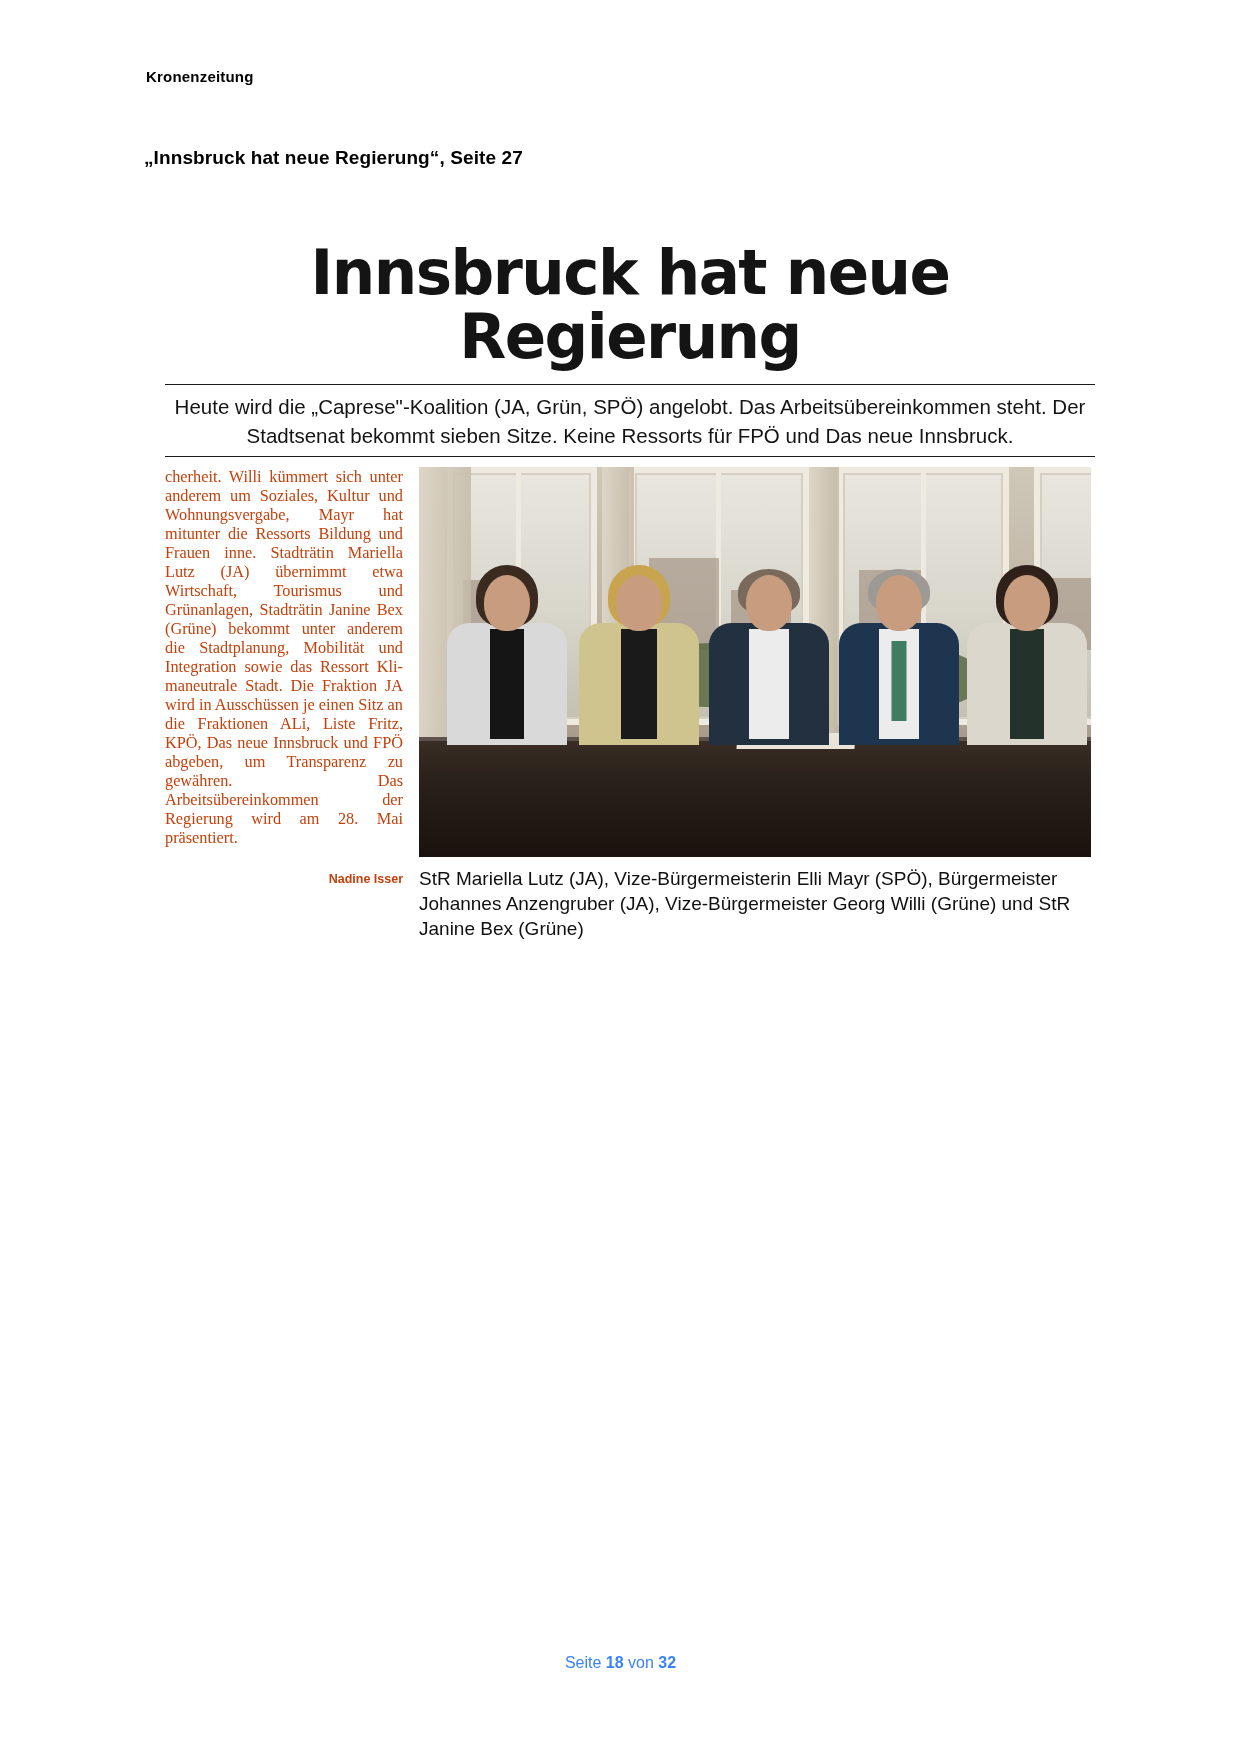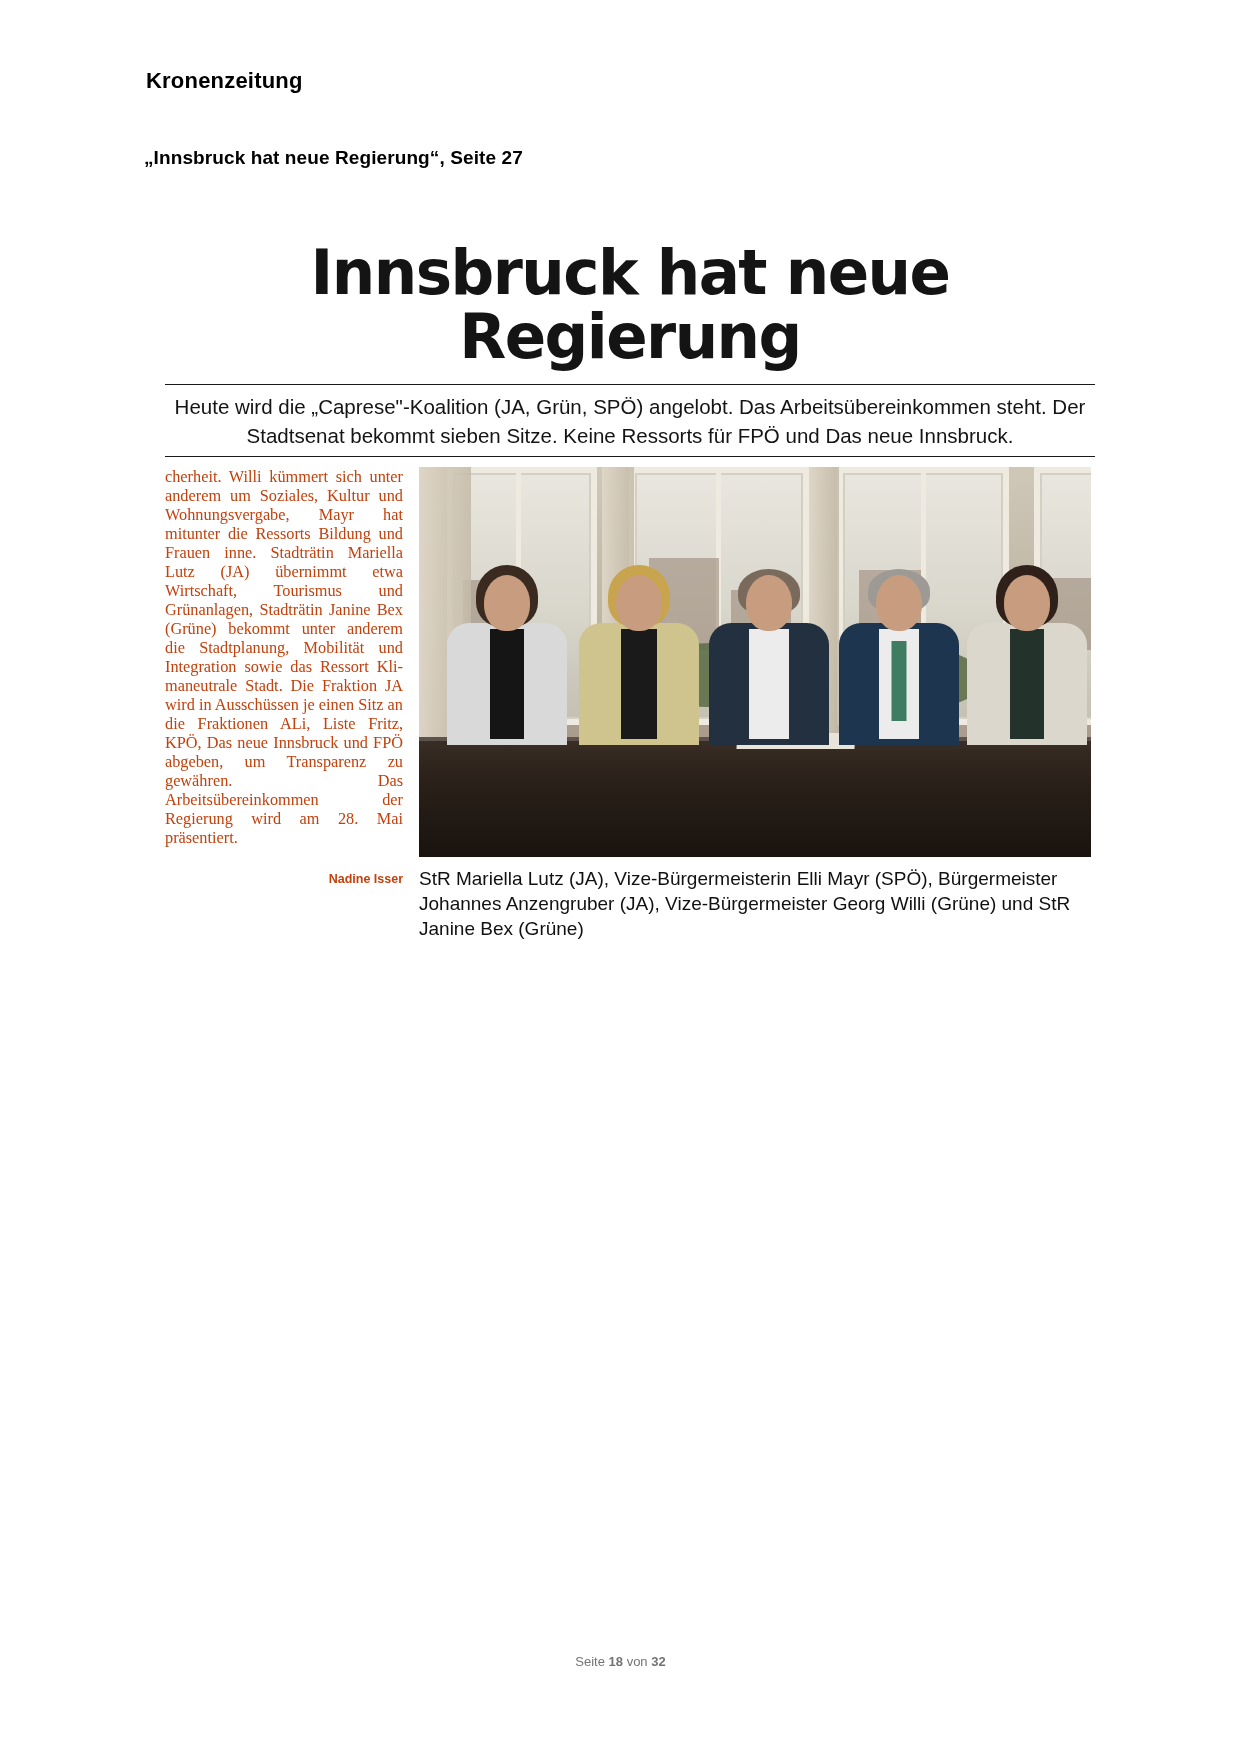--- a/index.html
+++ b/index.html
@@ -19,21 +19,21 @@
     position: absolute;
     left: 0; top: 0;
     width: 1241px;
     height: 1754px;
     background: #fff;
   }
   .source-name {
     position: absolute;
     left: 146px;
     top: 68px;
-    font-size: 22px;
+    font-size: 15px;
     font-weight: bold;
     letter-spacing: 0.2px;
   }
   .article-ref {
     position: absolute;
     left: 144px;
     top: 147px;
     font-size: 19px;
     font-weight: bold;
     letter-spacing: 0.1px;
@@ -212,22 +212,22 @@
     line-height: 1.33;
     color: #111;
     padding-top: 9px;
   }
   .footer {
     position: absolute;
     left: 0;
     right: 0;
     top: 1654px;
     text-align: center;
-    font-size: 13px;
-    color: #737373;
+    font-size: 16px;
+    color: #3b82f6;
   }
   .footer b { font-weight: bold; }
 </style>
 </head>
 <body>
 
 <div class="page">
 
   <div class="source-name">Kronenzeitung</div>
 

